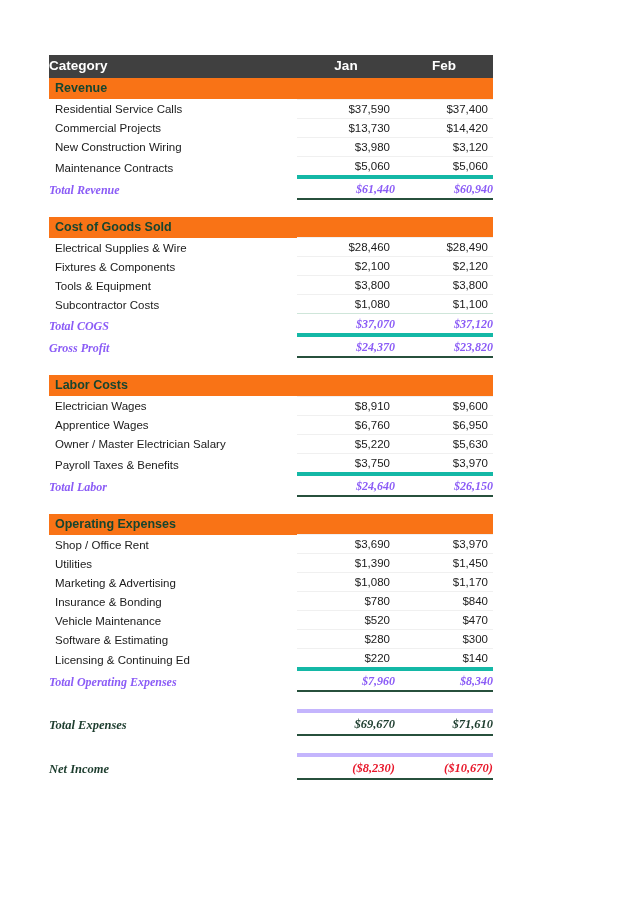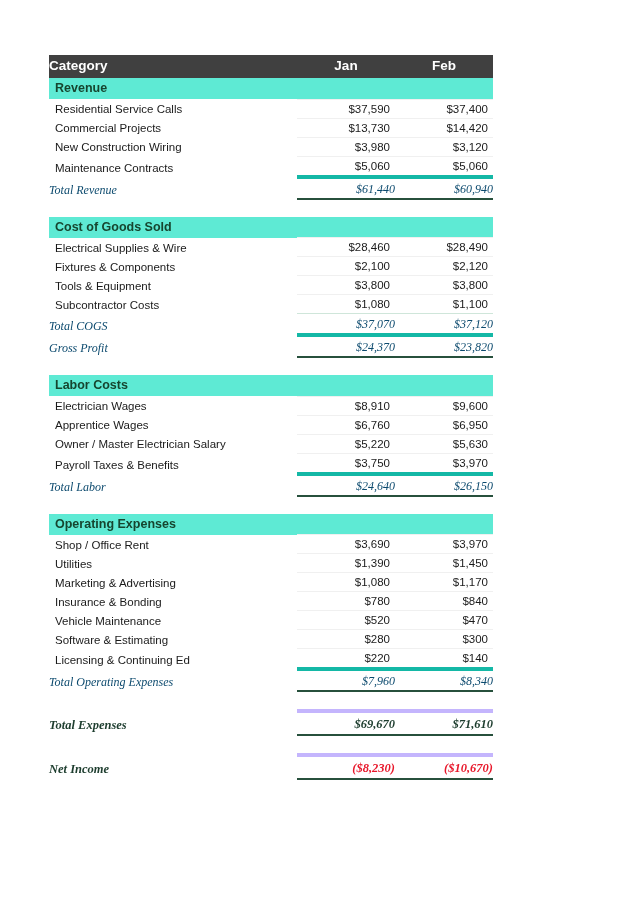--- a/index.html
+++ b/index.html
@@ -56,41 +56,41 @@
     padding: 3px 0 3px 0;
     color: #1a1a1a;
     vertical-align: bottom;
     border: 0;
   }
   td.lbl  { text-align: left;  padding-left: 6px; }
   td.num  { text-align: right; padding-right: 5px; white-space: nowrap; }
 
   
   tr.section td {
-    background: #5eead4;
+    background: #f97316;
     color: #16452f;
     font-weight: bold;
     font-size: 12.5px;
     padding: 4px 0 4px 0;
     line-height: 13px;
   }
   tr.section td.lbl { padding-left: 6px; }
 
   
   tr.item td.num {
     border-top: 1px solid #f0f0f0;
   }
 
   
   tr.total td {
     font-family: "Liberation Serif", serif;
     font-style: italic;
-    font-weight: normal;
+    font-weight: bold;
     font-size: 12px;
-    color: #0c4a6e;
+    color: #8b5cf6;
     padding: 4px 0 3px 0;
   }
   tr.total td.num {
     border-top: 4px solid #14b8a6;
   }
   tr.total.heavy td.num {
     border-bottom: 2px solid #27503c;
   }
   tr.total.topline td.num {
     border-top: 1px solid #cfe6da;

